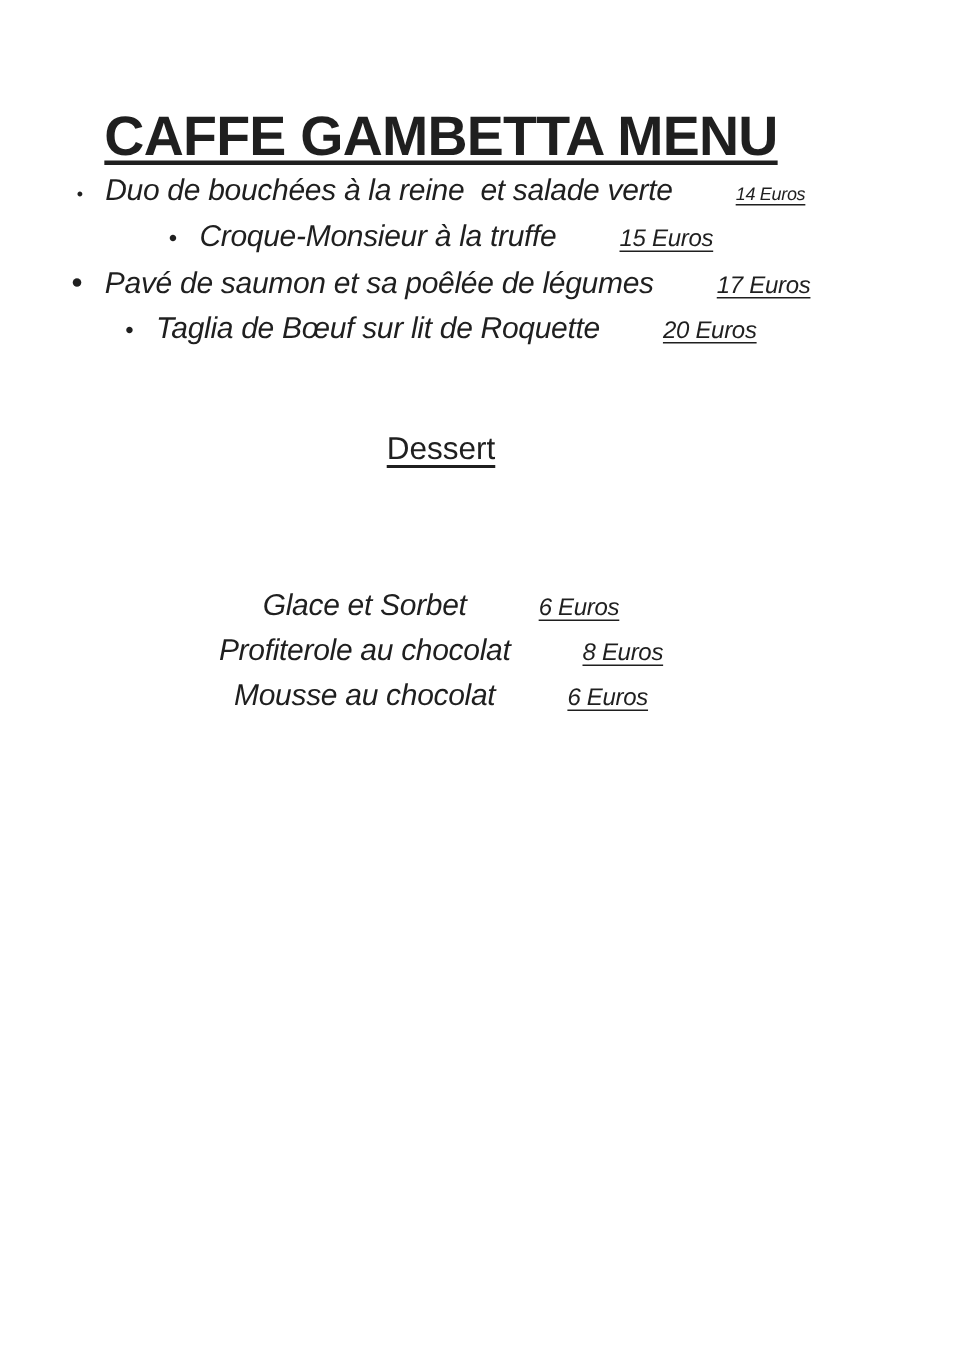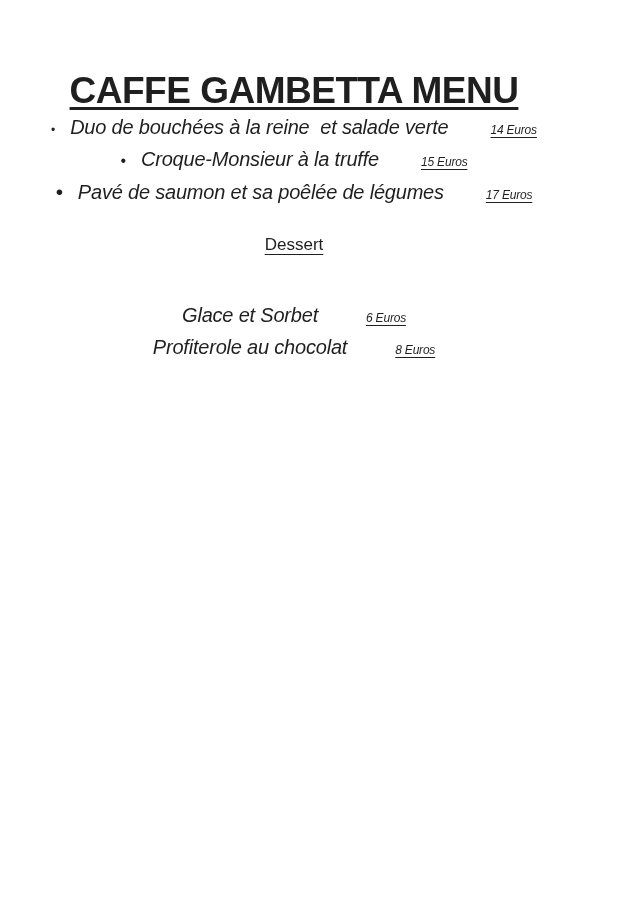--- a/index.html
+++ b/index.html
@@ -41,38 +41,38 @@
     font-style: normal;
     margin-right: 15px;
     vertical-align: baseline;
   }
   .bullet-small  .bullet { font-size: 12px; }
   .bullet-medium .bullet { font-size: 16px; }
   .bullet-large  .bullet { font-size: 21px; }
   .gap { display: inline-block; width: 42px; }
   .gap-wide { display: inline-block; width: 48px; }
   .price {
-    font-size: 12px;
+    font-size: 16px;
     font-style: italic;
     text-decoration: underline;
     text-underline-offset: 3px;
     white-space: nowrap;
   }
   .price-sm { font-size: 12px; }
   .dessert-heading {
-    margin: 20px auto 0;
+    margin: 50px auto 0;
     text-align: center;
-    font-size: 17px;
+    font-size: 21px;
     font-weight: normal;
     font-style: normal;
     text-decoration: underline;
     text-underline-offset: 4px;
     line-height: 29px;
   }
-  .dessert-list { margin-top: 42px; }
+  .dessert-list { margin-top: 76px; }
   .dessert-item {
     text-align: center;
     font-style: italic;
     font-size: 20px;
     line-height: 29px;
     letter-spacing: -0.2px;
     white-space: nowrap;
   }
 </style>
 </head>
@@ -89,33 +89,39 @@
     </div>
 
     <div class="menu-item nowrap bullet-medium">
       <span class="bullet">•</span><span class="item-name">Croque-Monsieur à la truffe</span><span class="gap"></span><span class="price">15 Euros</span>
     </div>
 
     <div class="menu-item nowrap bullet-large">
       <span class="bullet">•</span><span class="item-name">Pavé de saumon et sa poêlée de légumes</span><span class="gap"></span><span class="price">17 Euros</span>
     </div>
 
+    <div class="menu-item nowrap bullet-medium">
+      <span class="bullet">•</span><span class="item-name">Taglia de Bœuf sur lit de Roquette</span><span class="gap"></span><span class="price">20 Euros</span>
+    </div>
 
 
 
   </div>
 
   <h2 class="dessert-heading">Dessert</h2>
 
   <div class="dessert-list">
 
     <div class="dessert-item">
       <span class="item-name">Glace et Sorbet</span><span class="gap-wide"></span><span class="price">6 Euros</span>
     </div>
 
     <div class="dessert-item">
       <span class="item-name">Profiterole au chocolat</span><span class="gap-wide"></span><span class="price">8 Euros</span>
     </div>
 
+    <div class="dessert-item">
+      <span class="item-name">Mousse au chocolat</span><span class="gap-wide"></span><span class="price">6 Euros</span>
+    </div>
 
   </div>
 
 </div>
 
 </body></html>

